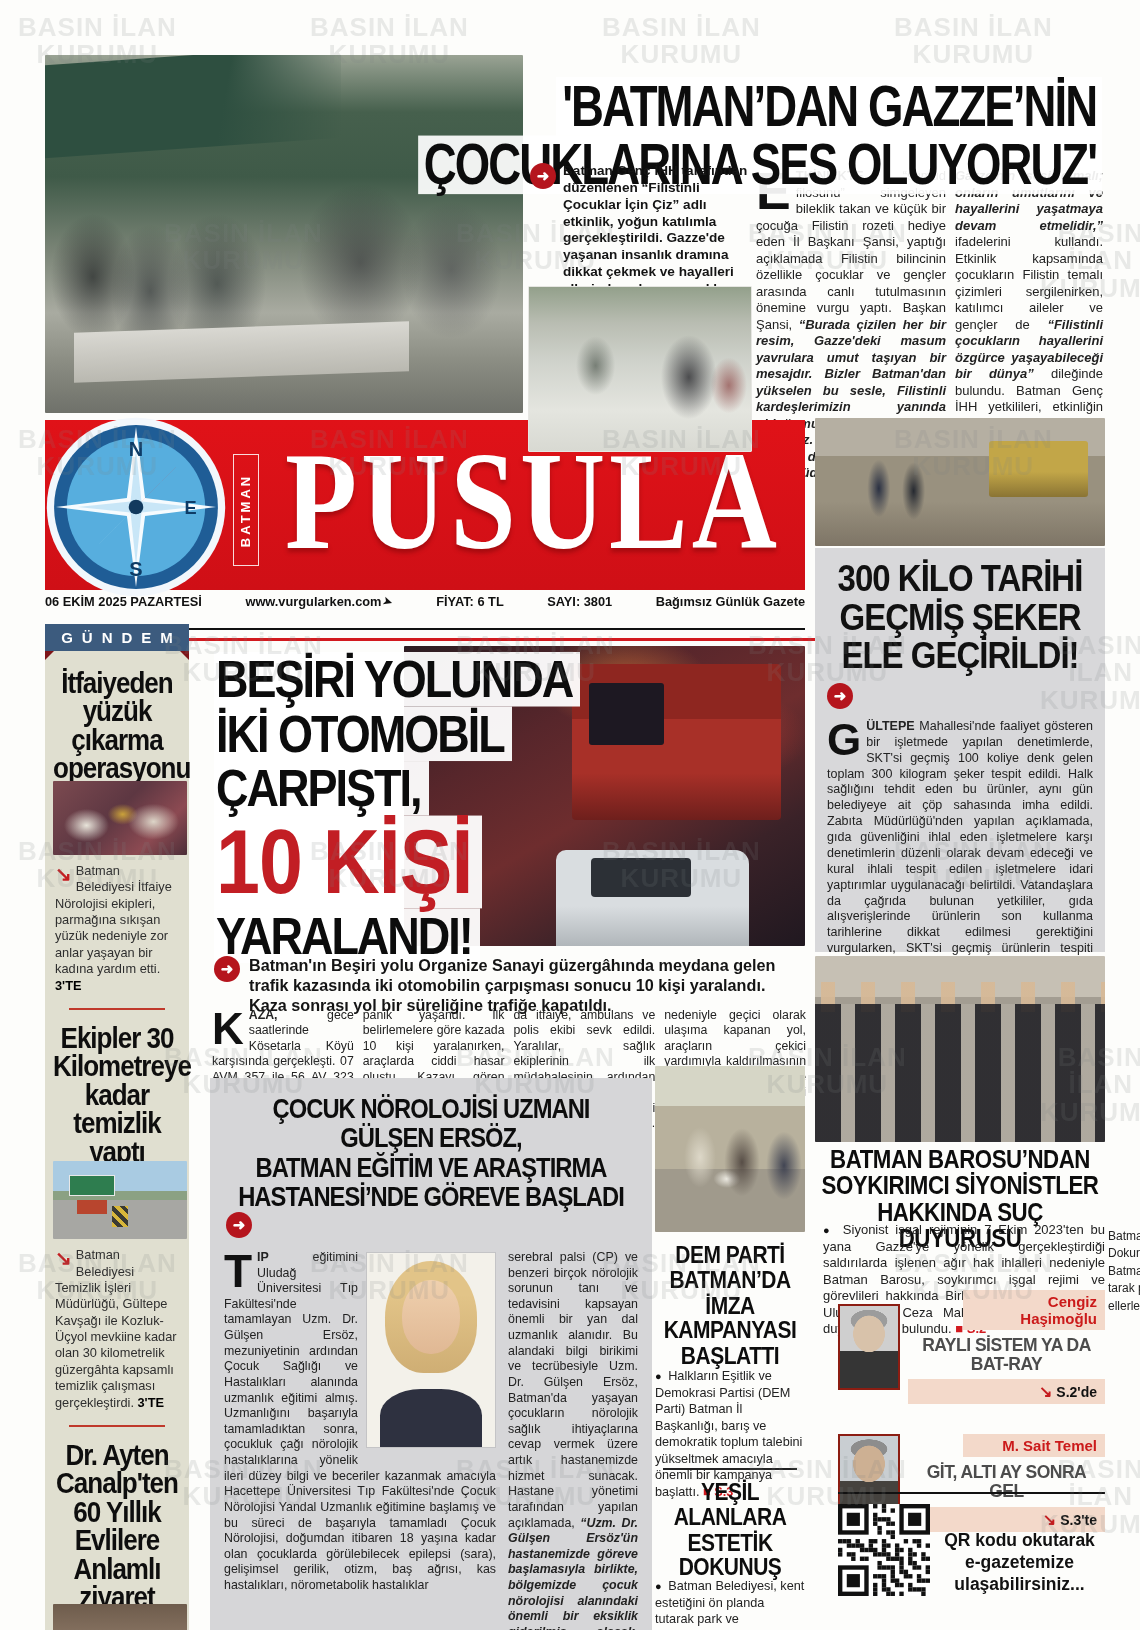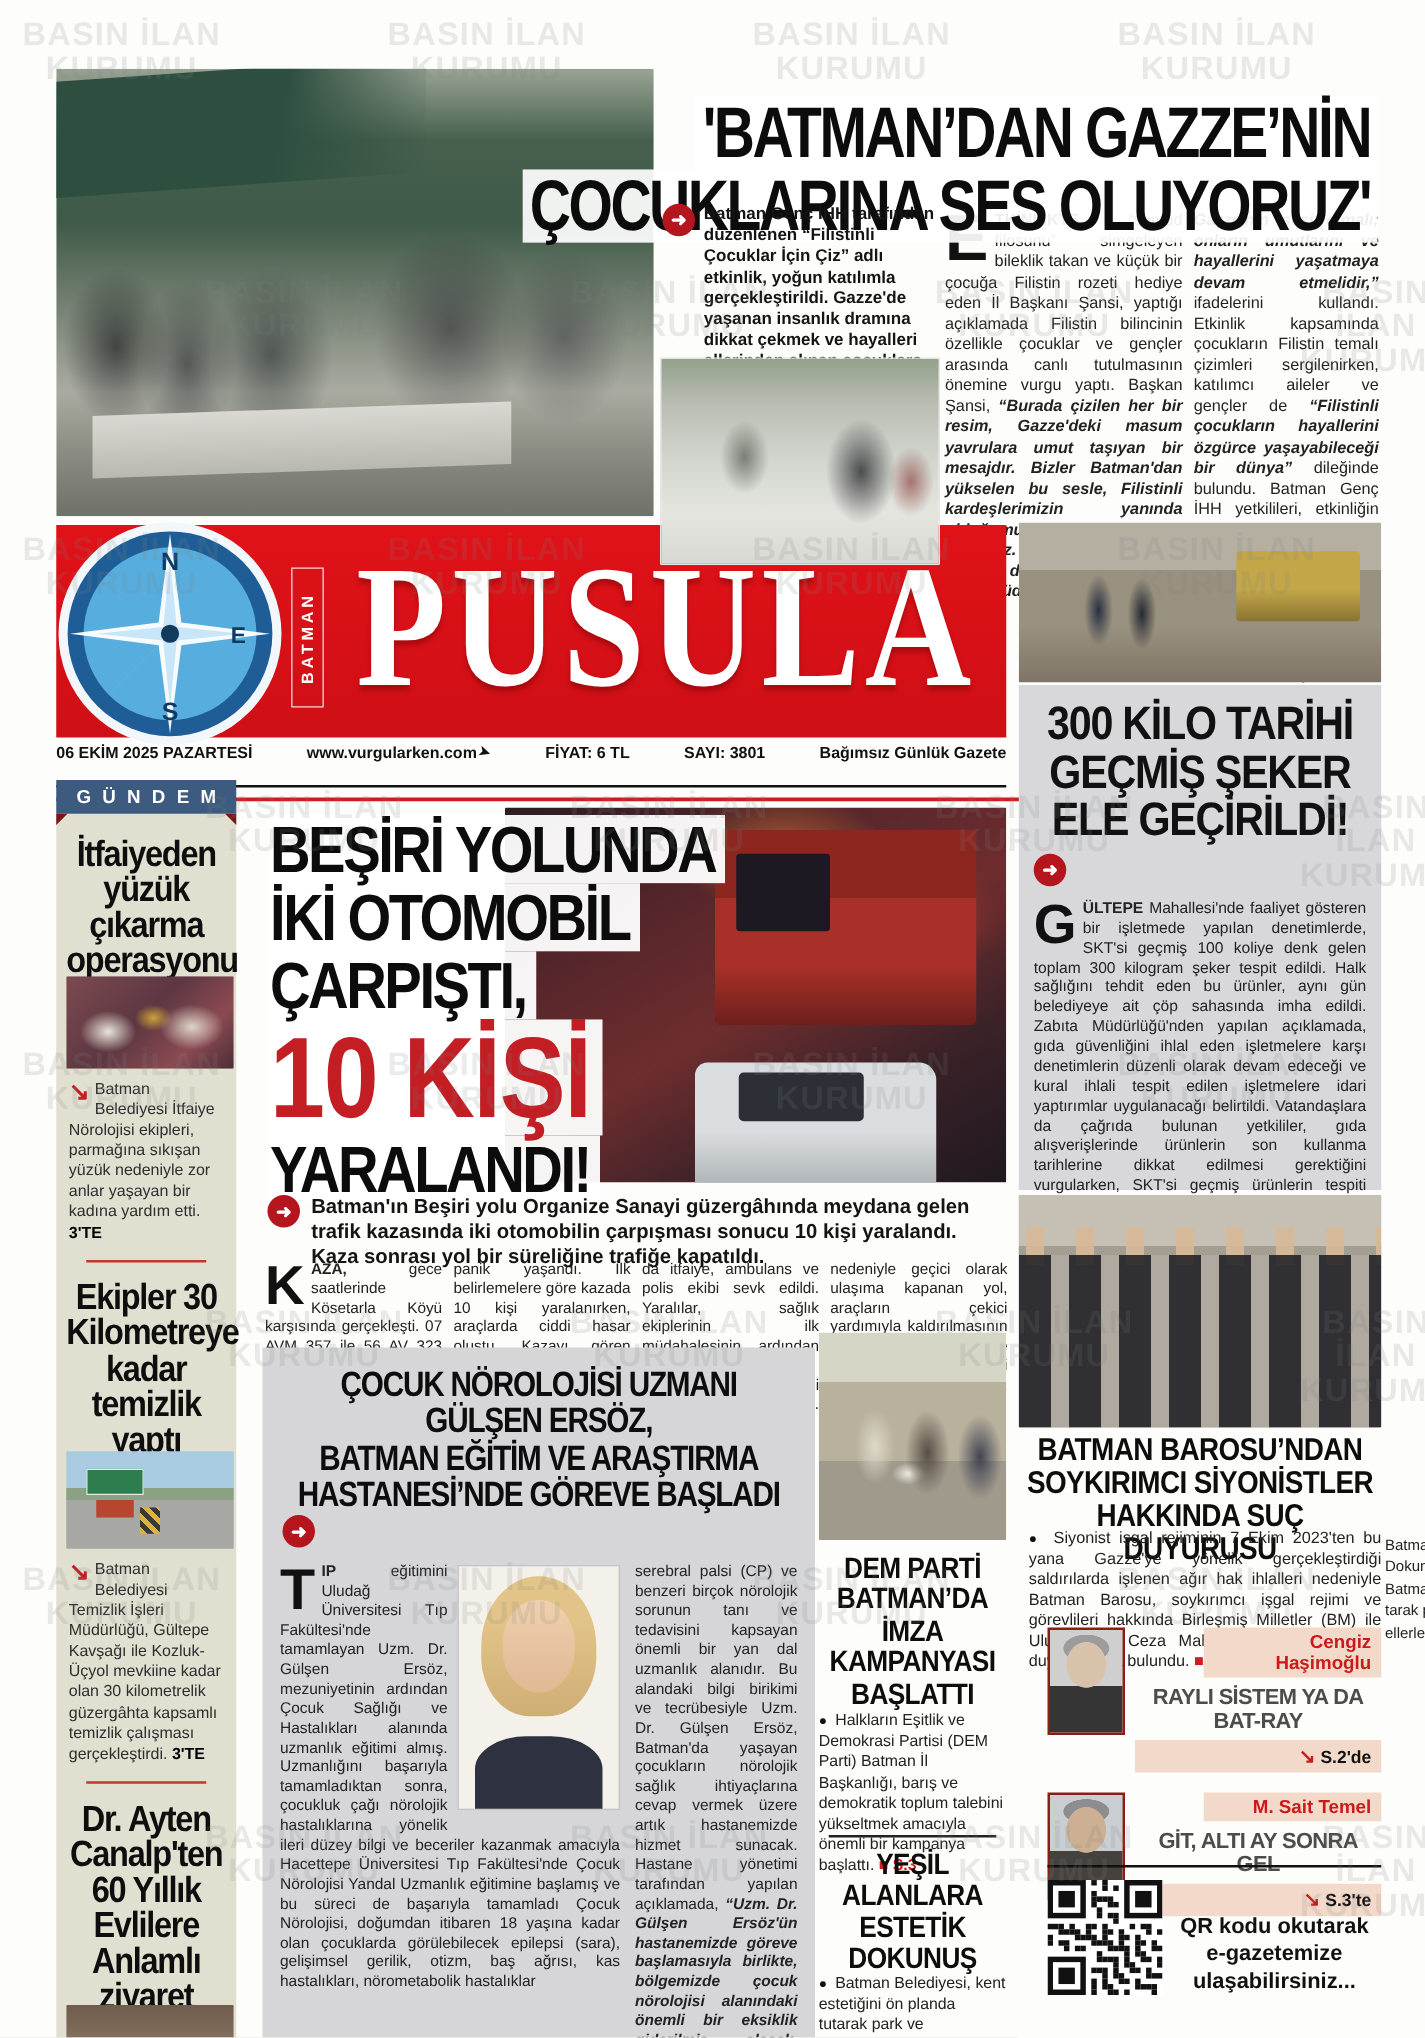--- a/index.html
+++ b/index.html
@@ -400,21 +400,21 @@
   </div>
   <div class="abs" id="baro-headline" data-name="baro-headline">
     <div data-name="baro-headline-line">BATMAN BAROSU’NDAN</div>
     <div data-name="baro-headline-line">SOYKIRIMCI SİYONİSTLER</div>
     <div data-name="baro-headline-line">HAKKINDA SUÇ DUYURUSU</div>
   </div>
   <div class="abs jtext" id="baro-text" data-name="baro-text">
     <span class="bullet" data-name="bullet-icon">●</span><span data-name="baro-text-body"> Siyonist işgal rejiminin 7 Ekim 2023'ten bu yana Gazze'ye yönelik gerçekleştirdiği saldırılarda işlenen ağır hak ihlalleri nedeniyle Batman Barosu, soykırımcı işgal rejimi ve görevlileri hakkında Birleşmiş Milletler (BM) ile Uluslararası Ceza Mahkemesi'ne (UCM) suç duyurusunda bulundu. </span><span class="refsq" data-name="ref-square-icon">■</span> <span class="refpage" data-name="baro-page-ref">S.2</span>
   </div>
 
-  <div class="colm" style="top:1302px;height:90px;" data-name="columnist-block">
+  <div class="colm" style="top:1302px;height:90px;align-items:center;" data-name="columnist-block">
     <div class="pic p1" data-name="columnist-portrait"></div>
     <div class="meta">
       <div class="namebar" data-name="columnist-name">Cengiz Haşimoğlu</div>
       <div class="ctitle" data-name="columnist-title">RAYLI SİSTEM YA DA BAT-RAY</div>
       <div class="pagebar" data-name="columnist-pagebar">
         <span class="dr-arrow" data-name="down-right-arrow-icon">↘</span><span data-name="columnist-page">S.2'de</span>
       </div>
     </div>
   </div>
 

